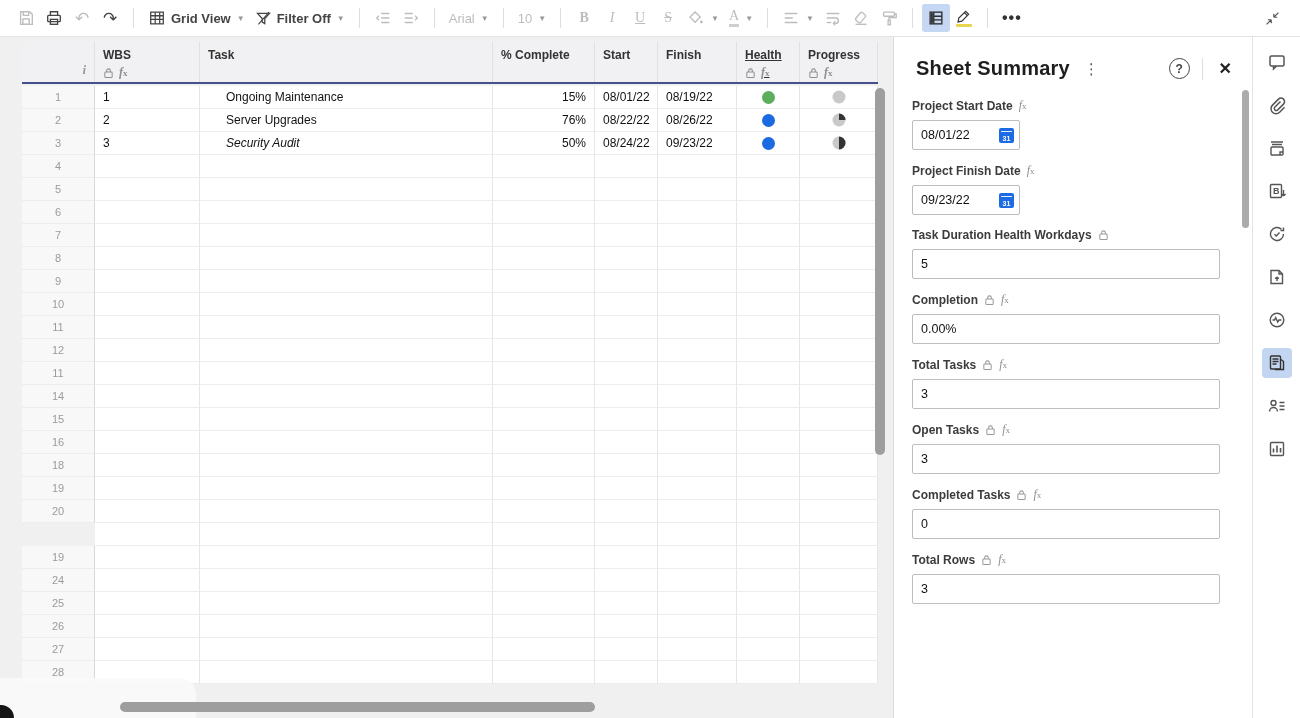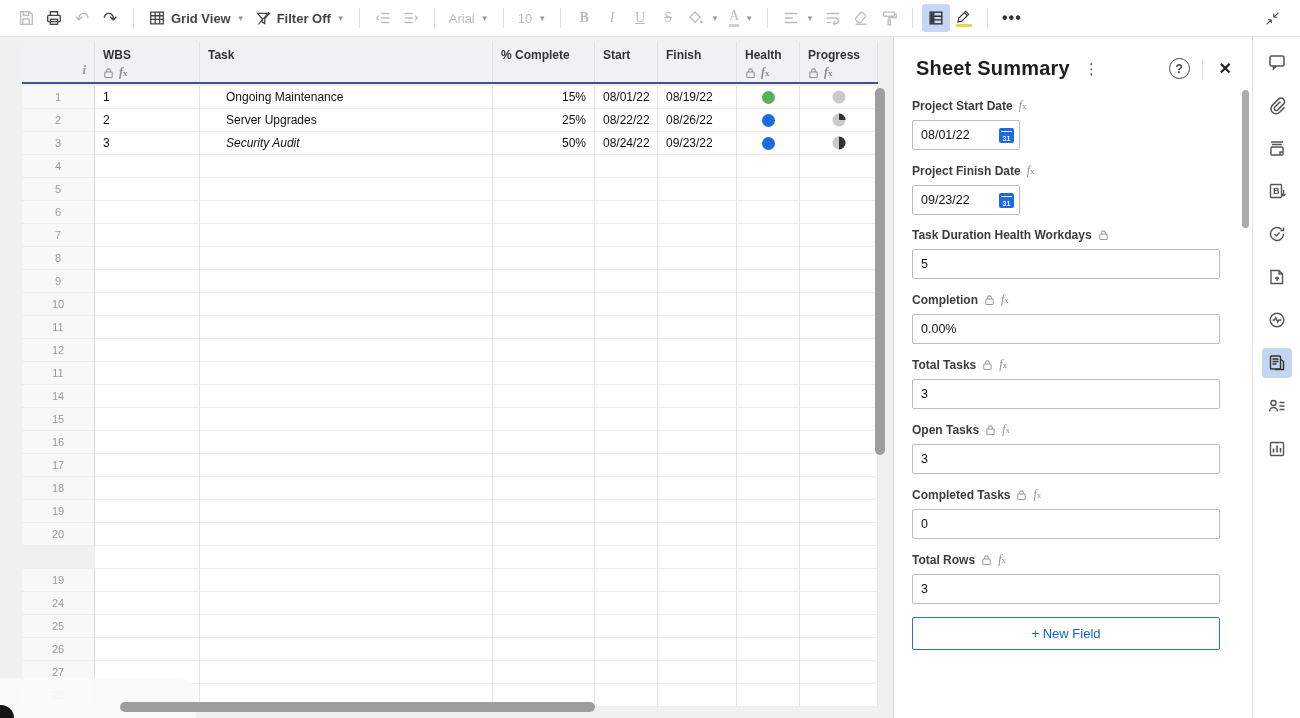--- a/index.html
+++ b/index.html
@@ -301,21 +301,21 @@
           <svg class="lock-svg" width="11" height="12" viewBox="0 0 12 13" fill="none" stroke="#8f8f8f" stroke-width="1.1">
             <rect x="2" y="5.5" width="8" height="6" rx="1"></rect>
             <path d="M4 5.5V4a2 2 0 0 1 4 0v1.5"></path>
           </svg>
           <span class="fx-glyph"><i>f</i><span class="fx-x">x</span></span>
         </div></div>
       <div class="h-cell" style="width: 293px;"><span>Task</span></div>
       <div class="h-cell" style="width: 102px;"><span>% Complete</span></div>
       <div class="h-cell" style="width: 63px;"><span>Start</span></div>
       <div class="h-cell" style="width: 79px;"><span>Finish</span></div>
-      <div class="h-cell" style="width: 63px;"><span>Health</span><div class="h-icons">
+      <div class="h-cell" style="width: 63px; text-decoration: underline;"><span>Health</span><div class="h-icons">
           <svg class="lock-svg" width="11" height="12" viewBox="0 0 12 13" fill="none" stroke="#8f8f8f" stroke-width="1.1">
             <rect x="2" y="5.5" width="8" height="6" rx="1"></rect>
             <path d="M4 5.5V4a2 2 0 0 1 4 0v1.5"></path>
           </svg>
           <span class="fx-glyph"><i>f</i><span class="fx-x">x</span></span>
         </div></div>
       <div class="h-cell" style="width: 78px;"><span>Progress</span><div class="h-icons">
           <svg class="lock-svg" width="11" height="12" viewBox="0 0 12 13" fill="none" stroke="#8f8f8f" stroke-width="1.1">
             <rect x="2" y="5.5" width="8" height="6" rx="1"></rect>
             <path d="M4 5.5V4a2 2 0 0 1 4 0v1.5"></path>
@@ -337,21 +337,21 @@
         <div class="g-cell align-center" style="width: 78px;">
           <svg width="14" height="14" viewBox="0 0 14 14">
             <circle cx="7" cy="7" r="6.5" fill="#c9c9c9"></circle>
           </svg>
         </div>
       </div>
       <div class="g-row">
         <div class="g-rownum" style="width: 73px;">2</div>
         <div class="g-cell" style="width: 105px;">2</div>
         <div class="g-cell task-indent" style="width: 293px;">Server Upgrades</div>
-        <div class="g-cell align-right" style="width: 102px;">25%</div>
+        <div class="g-cell align-right" style="width: 102px;">76%</div>
         <div class="g-cell" style="width: 63px;">08/22/22</div>
         <div class="g-cell" style="width: 79px;">08/26/22</div>
         <div class="g-cell align-center" style="width: 63px;">
           <span class="dot" style="background:#1b6be0"></span>
         </div>
         <div class="g-cell align-center" style="width: 78px;">
           <svg width="14" height="14" viewBox="0 0 14 14">
             <circle cx="7" cy="7" r="6.5" fill="#c9c9c9"></circle>
             <path d="M7 0.5 A6.5 6.5 0 0 1 13.5 7 L7 7 Z" fill="#333333"></path>
           </svg>
@@ -498,30 +498,20 @@
         <div class="g-rownum" style="width: 73px;">16</div>
         <div class="g-cell" style="width: 105px;"></div>
         <div class="g-cell task-indent" style="width: 293px;"></div>
         <div class="g-cell align-right" style="width: 102px;"></div>
         <div class="g-cell" style="width: 63px;"></div>
         <div class="g-cell" style="width: 79px;"></div>
         <div class="g-cell align-center" style="width: 63px;"></div>
         <div class="g-cell align-center" style="width: 78px;"></div>
       </div>
       <div class="g-row">
-        <div class="g-rownum" style="width: 73px;">17</div>
-        <div class="g-cell" style="width: 105px;"></div>
-        <div class="g-cell task-indent" style="width: 293px;"></div>
-        <div class="g-cell align-right" style="width: 102px;"></div>
-        <div class="g-cell" style="width: 63px;"></div>
-        <div class="g-cell" style="width: 79px;"></div>
-        <div class="g-cell align-center" style="width: 63px;"></div>
-        <div class="g-cell align-center" style="width: 78px;"></div>
-      </div>
-      <div class="g-row">
         <div class="g-rownum" style="width: 73px;">18</div>
         <div class="g-cell" style="width: 105px;"></div>
         <div class="g-cell task-indent" style="width: 293px;"></div>
         <div class="g-cell align-right" style="width: 102px;"></div>
         <div class="g-cell" style="width: 63px;"></div>
         <div class="g-cell" style="width: 79px;"></div>
         <div class="g-cell align-center" style="width: 63px;"></div>
         <div class="g-cell align-center" style="width: 78px;"></div>
       </div>
       <div class="g-row">
@@ -738,21 +728,20 @@
             <path d="M4 5.5V4a2 2 0 0 1 4 0v1.5"></path>
           </svg>
       <span class="fx-glyph"><i>f</i><span class="fx-x">x</span></span>
     </div>
     <div class="field-input-wrap">
       <input class="field-input" value="3" style="">
       
     </div>
   </div>
 </div>
-  <button class="new-field-btn">+ New Field</button>
   <div class="panel-scroll"></div>
 </div>
 
 <div class="right-rail">
   <div class="rail-btn">
     <svg class="ic" width="20" height="20" viewBox="0 0 20 20" fill="none" stroke="currentColor" stroke-width="1.5">
         <rect x="3" y="4" width="14" height="10" rx="1.5"></rect>
         <path d="M6.5 14v3l3-3"></path>
       </svg>
   </div>

